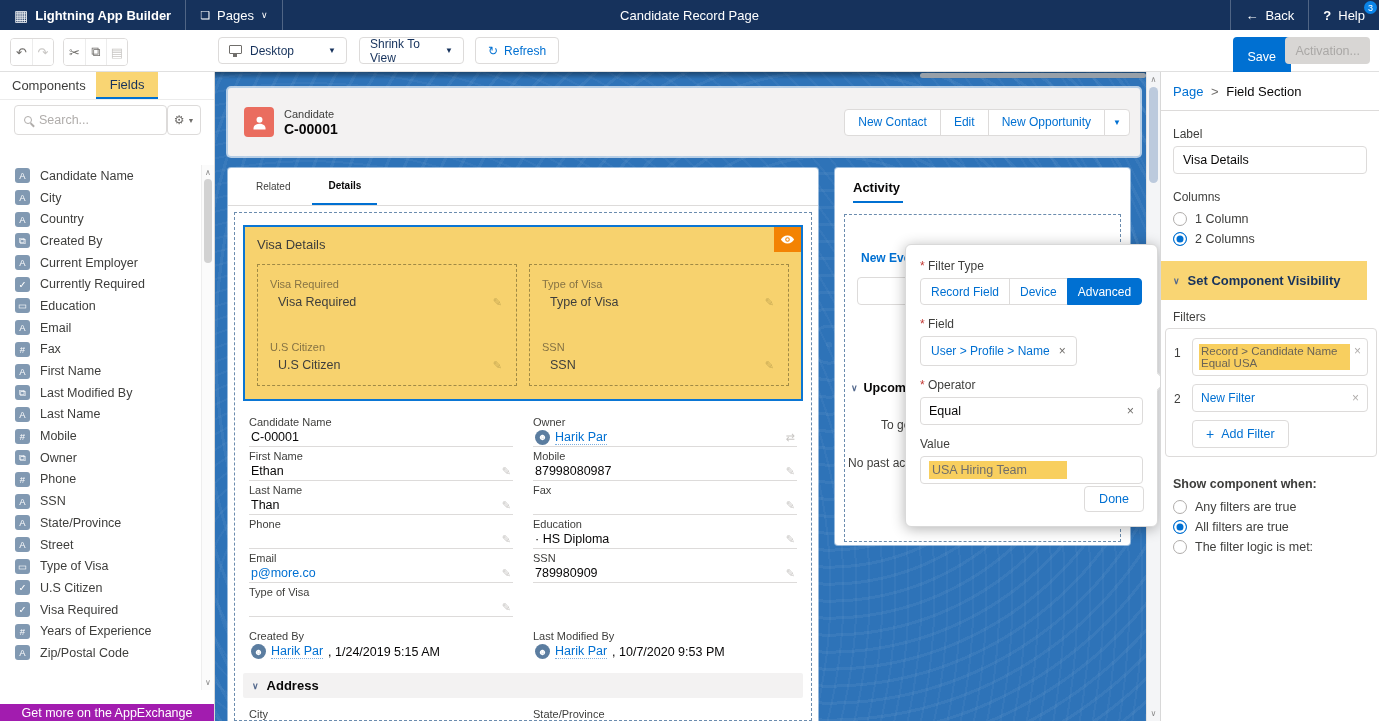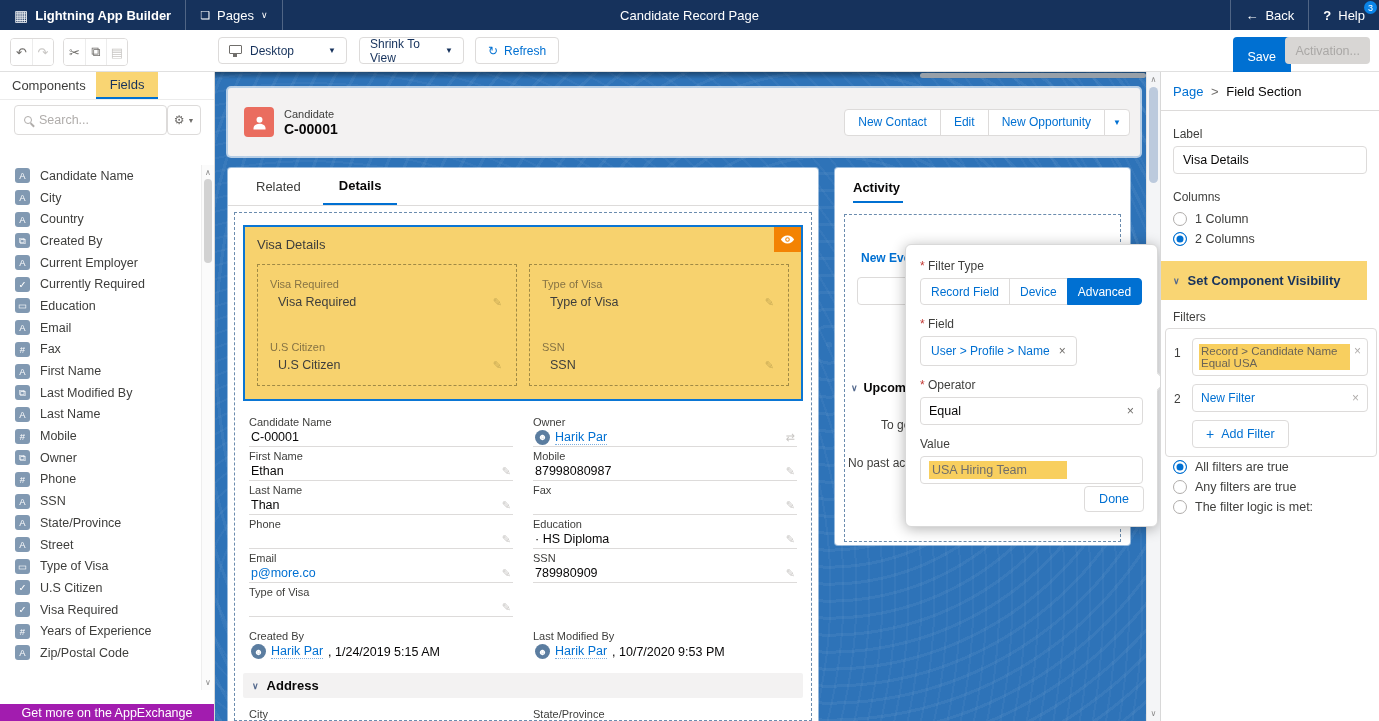--- a/index.html
+++ b/index.html
@@ -68,21 +68,21 @@
   .rec-meta{margin-left:10px}
   .rec-entity{font-size:11px;color:#3e3e3c}
   .rec-name{font-size:14px;font-weight:bold;color:#080707;margin-top:1px}
   .rec-actions{margin-left:auto;display:flex}
   .action-btn{height:27px;background:#fff;border:1px solid #dddbda;color:#0070d2;font-size:12px;padding:0 13px;display:flex;align-items:center;margin-left:-1px;cursor:pointer;font-family:inherit}
   .action-btn:first-child{border-radius:4px 0 0 4px;margin-left:0}
   .action-caret{width:26px;justify-content:center;border-radius:0 4px 4px 0;font-size:8px;padding:0}
 
   .details-card{position:absolute;left:13px;top:96px;width:590px;height:553px;background:#fff;border-radius:3px 3px 0 0;box-shadow:0 0 0 1px rgba(255,255,255,.5)}
   .card-tabs{height:38px;border-bottom:1px solid #dddbda;display:flex;align-items:stretch;padding:0 12px;gap:6px}
-  .ctab{display:flex;align-items:center;padding:8px 16px;font-size:13px;color:#3e3e3c;cursor:pointer}
+  .ctab{display:flex;align-items:center;padding:8px 16px;font-size:10px;color:#3e3e3c;cursor:pointer}
   .ctab.active{font-weight:bold;color:#080707;border-bottom:2px solid #0070d2}
   .dashed-wrap{position:absolute;left:6px;right:6px;top:44px;bottom:0;border:1px dashed #6b8cae;padding:8px 8px 0;overflow:hidden}
 
   .visa-sec{position:relative;border:2px solid #0b76d4;background:#f7d26e;height:176px;margin-top:4px}
   .visa-title{padding:10px 12px 2px;font-size:13px;color:#3e3e3c}
   .eye-btn{position:absolute;top:0;right:0;width:27px;height:25px;background:#f38303;border:none;display:flex;align-items:center;justify-content:center;cursor:pointer}
   .visa-cols{display:flex;gap:12px;padding:10px 12px 0}
   .visa-col{flex:1;border:1px dashed #a08a45;height:122px;padding:13px 12px;display:flex;flex-direction:column;justify-content:space-between}
   .vlabel{font-size:11px;color:#867344}
   .vval{display:flex;align-items:center;font-size:12.5px;color:#3e3e3c;padding:5px 2px 0 8px}
@@ -607,27 +607,28 @@
             <span class="f-text">New Filter</span>
             <span class="f-x">×</span>
           </div>
         </div>
       </div>
     <button class="add-filter">
       <span style="font-size:14px;line-height:1">+</span>
       <span>Add Filter</span>
     </button>
   </div>
+  <div class="show-when">Show component when:</div>
   <div id="show-when-options">
+      <div class="radio-row">
+        <span class="radio"></span>
+        <span>Any filters are true</span>
+      </div>
       <div class="radio-row">
         <span class="radio sel"></span>
         <span>All filters are true</span>
       </div>
       <div class="radio-row">
         <span class="radio"></span>
-        <span>Any filters are true</span>
-      </div>
-      <div class="radio-row">
-        <span class="radio"></span>
         <span>The filter logic is met:</span>
       </div>
     </div>
 </div>
 
 </body></html>

